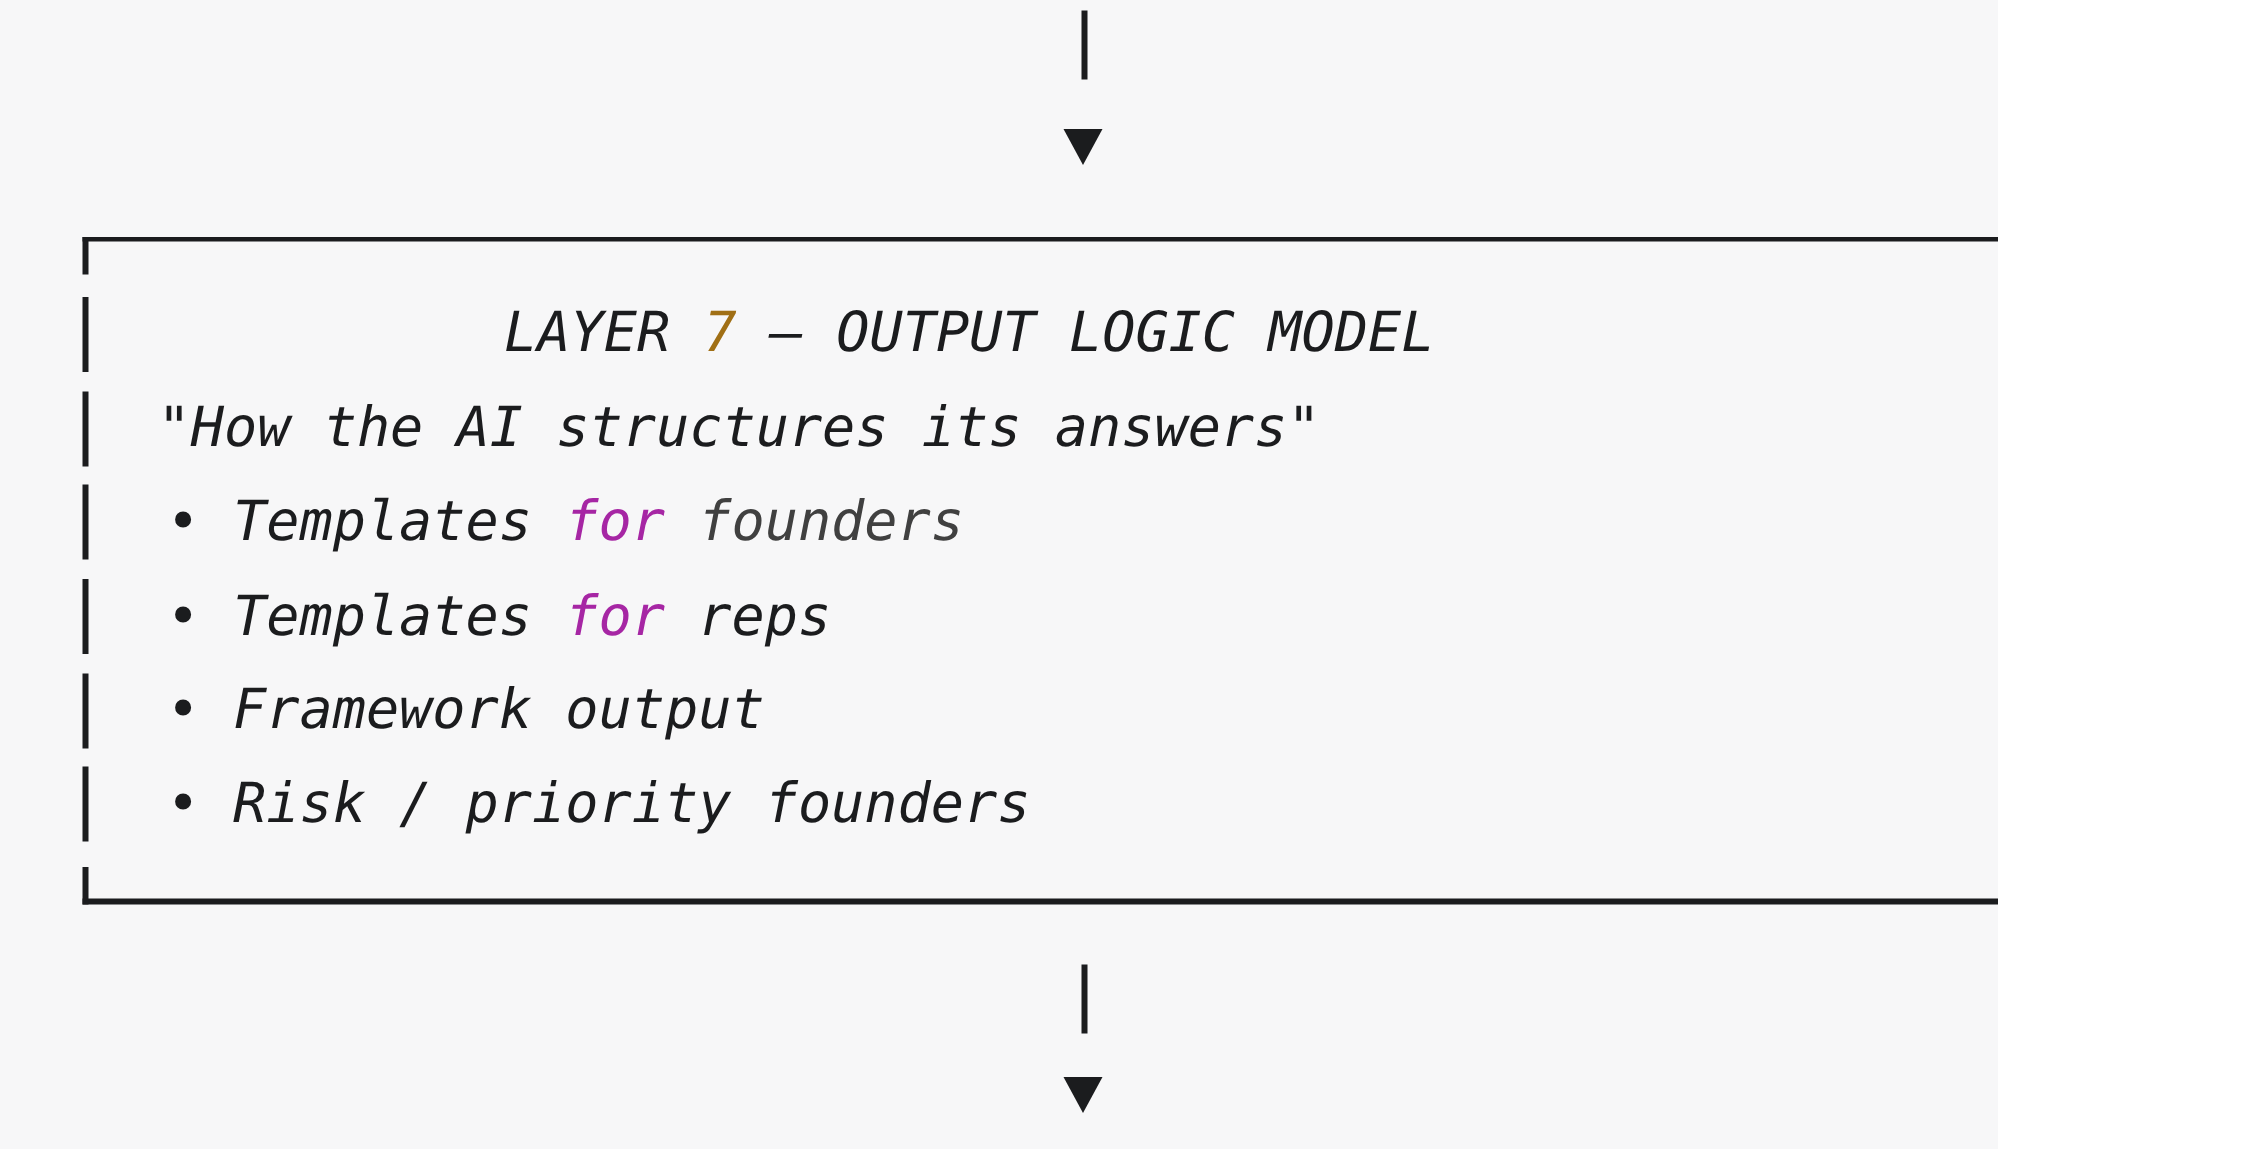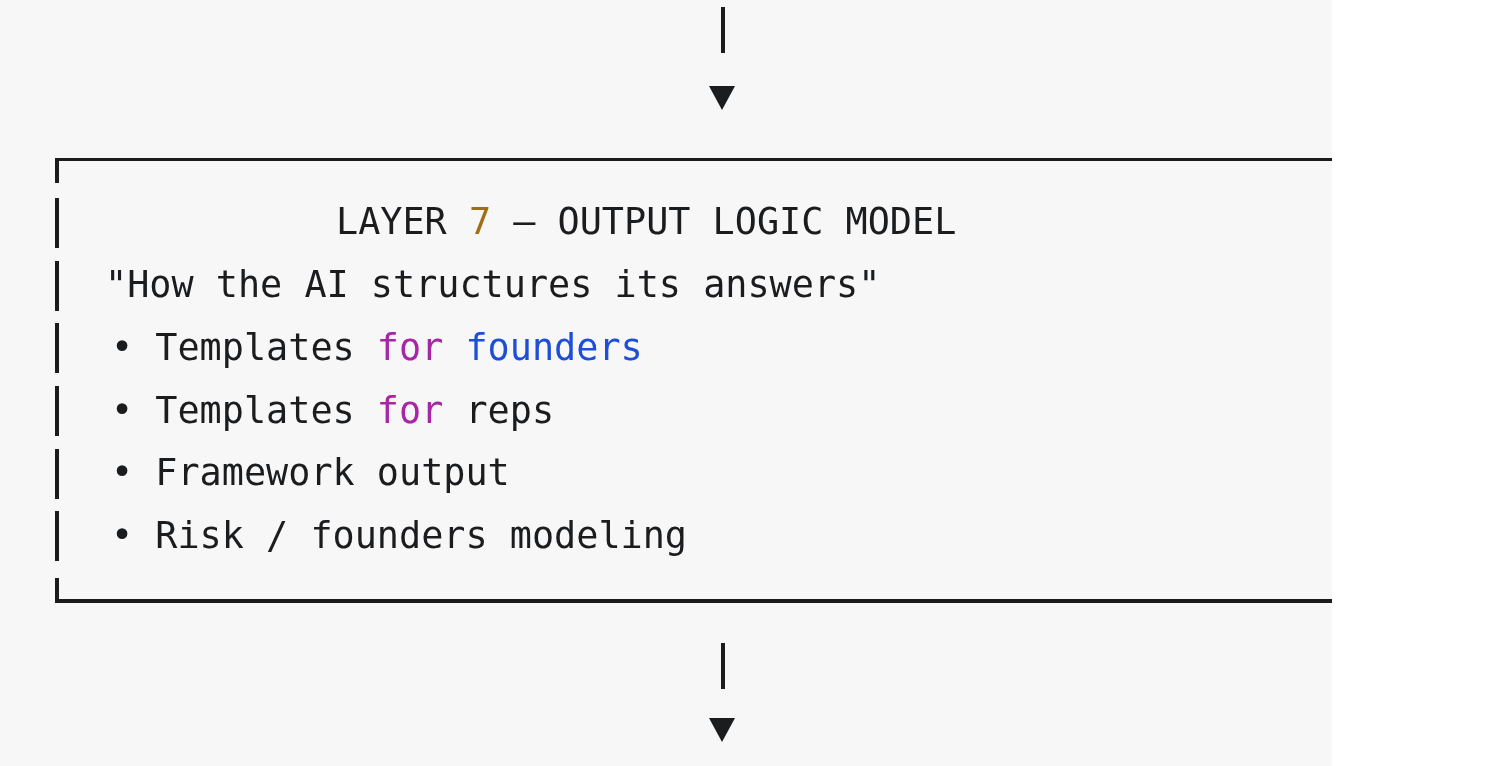--- a/index.html
+++ b/index.html
@@ -3,20 +3,21 @@
 <meta charset="utf-8">
 <style>
   html,body{margin:0;padding:0;}
   .canvas{
     position:relative;
     width:1332px;height:766px;
     background:var(--bg,#f7f7f8);
     overflow:hidden;
     font-family:"DejaVu Sans Mono","Liberation Mono",monospace;
     color:var(--ink,#1b1c1e);
+    font-style:italic;
   }
   
   .stroke{position:absolute;background:var(--ink,#1b1c1e);}
   .pipe{width:4px;height:46px;}
   .hbar{height:3.5px;}
   .vseg{width:3.5px;height:50px;}
   .stub{width:3.5px;height:25px;}
   
   .tri-down{
     position:absolute;width:0;height:0;
@@ -60,22 +61,22 @@
 
     <div class="stroke vseg" style="left:1365.5px;top:198px;"></div>
     <div class="stroke vseg" style="left:1365.5px;top:260.5px;"></div>
     <div class="stroke vseg" style="left:1410.5px;top:323px;"></div>
     <div class="stroke vseg" style="left:1410.5px;top:386px;"></div>
     <div class="stroke vseg" style="left:1432.5px;top:448.5px;"></div>
     <div class="stroke vseg" style="left:1432.5px;top:511px;"></div>
 
     <div class="row" style="left:336px;top:191.4px;"><span style="color: rgb(27, 28, 30);">LAYER </span><span style="color: rgb(160, 111, 21);">7</span><span style="color: rgb(27, 28, 30);"> — OUTPUT LOGIC MODEL</span></div>
     <div class="row" style="left:105px;top:254.1px;"><span style="color: rgb(27, 28, 30);">"How the AI structures its answers"</span></div>
-    <div class="row" style="left:111px;top:316.8px;"><span style="color: rgb(27, 28, 30);">• Templates </span><span style="color: rgb(166, 38, 164);">for</span><span style="color: #1d4ed8;"> founders</span></div>
+    <div class="row" style="left:111px;top:316.8px;"><span style="color: rgb(27, 28, 30);">• Templates </span><span style="color: rgb(166, 38, 164);">for</span><span style="color: #404040;"> founders</span></div>
     <div class="row" style="left:111px;top:379.5px;text-align:center;"><span style="color: rgb(27, 28, 30);">• Templates </span><span style="color: rgb(166, 38, 164);">for</span><span style="color: rgb(27, 28, 30);"> reps</span></div>
     <div class="row" style="left:111px;top:442.2px;"><span style="color: rgb(27, 28, 30);">• Framework output</span></div>
-    <div class="row" style="left:111px;top:504.9px;"><span style="color: rgb(27, 28, 30);">• Risk / founders modeling</span></div>
+    <div class="row" style="left:111px;top:504.9px;"><span style="color: rgb(27, 28, 30);">• Risk / priority founders</span></div>
   </div>
 
   <div class="stroke pipe" style="left:720.5px;top:643px;"></div>
   <div class="tri-down" style="left:709px;top:718px;"></div>
 
 </div>
 
 </body></html>

